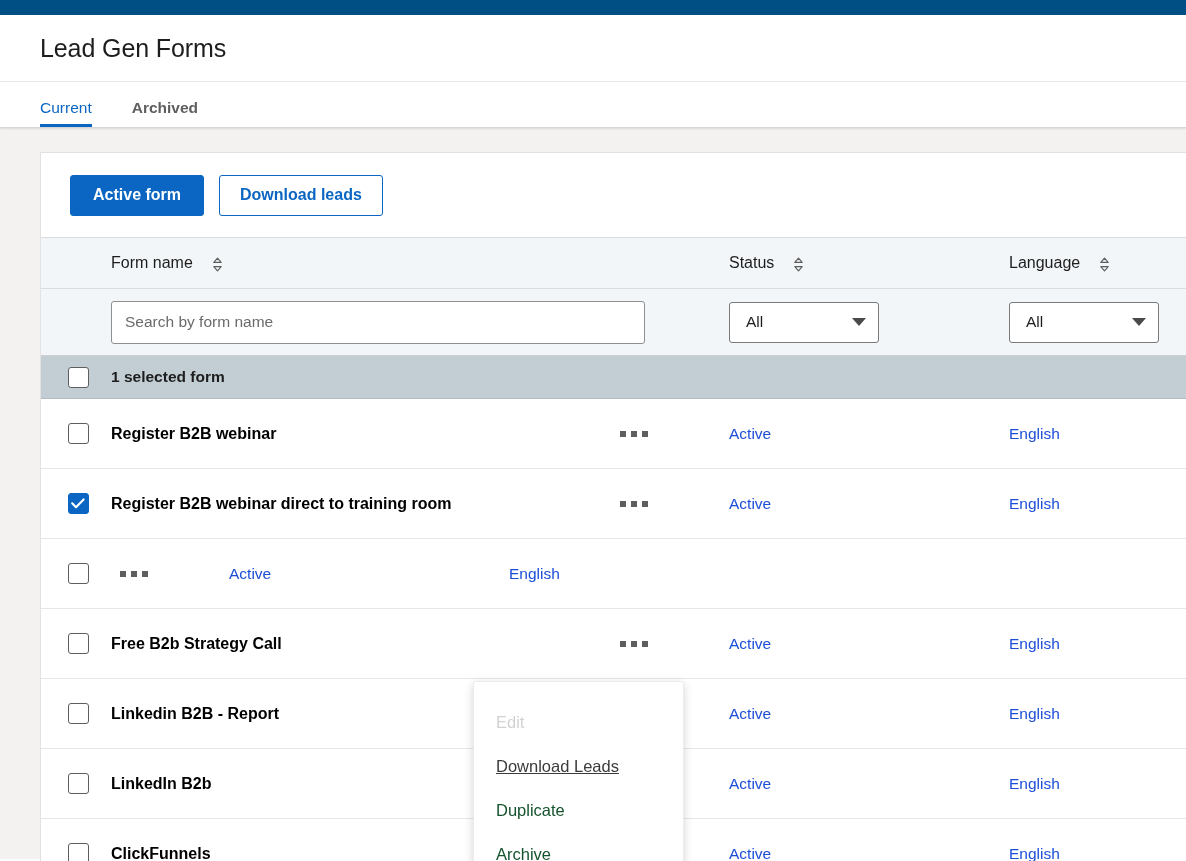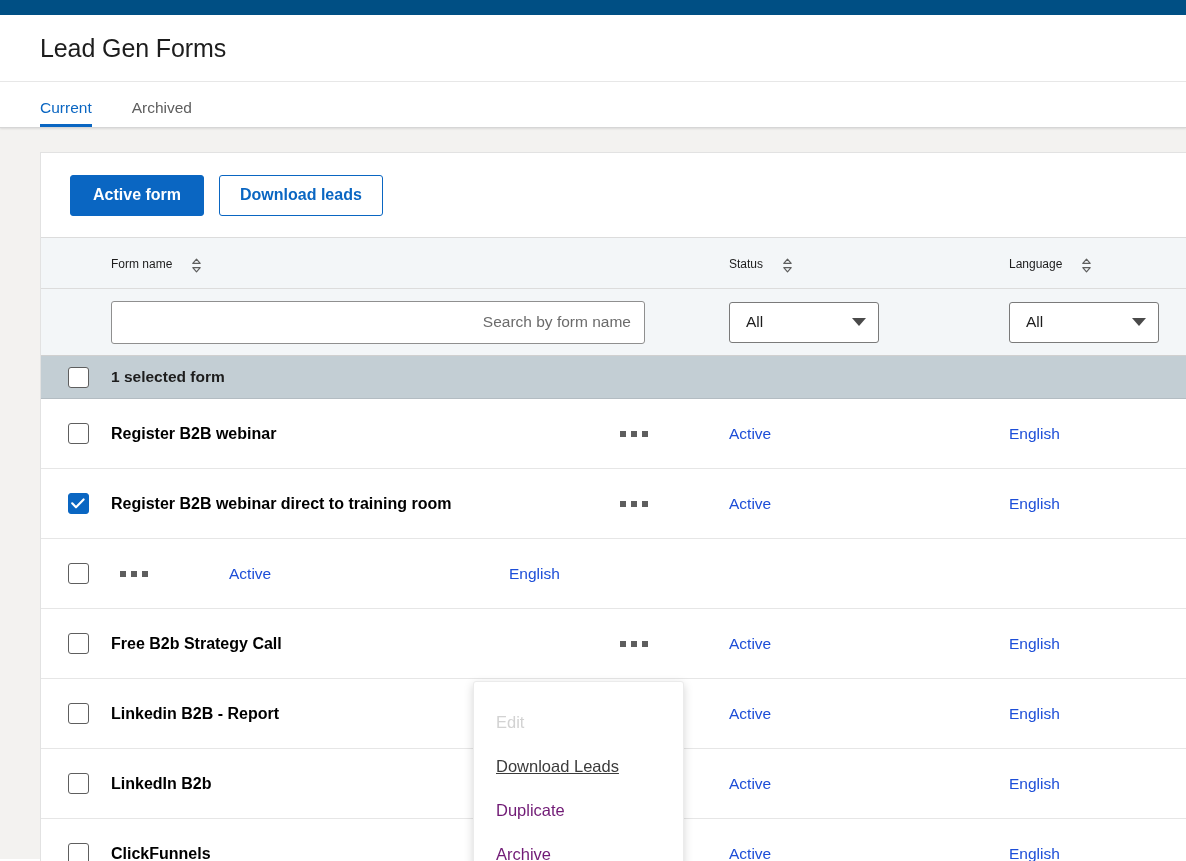--- a/index.html
+++ b/index.html
@@ -46,20 +46,21 @@
     z-index: 3;
   }
   .tab {
     font-size: 15.5px;
     color: #5e5e5e;
     padding: 0 0 9px 0;
     margin-right: 40px;
     cursor: pointer;
     border-bottom: 3px solid transparent;
     line-height: 1;
+    font-weight: bold;
   }
   .tab.active {
     color: #0a66c2;
     border-bottom-color: #0a66c2;
     font-weight: 400;
   }
 
   
   .page-body {
     background: #f3f2f0;
@@ -169,21 +170,21 @@
     padding-left: 3px;
     margin-left: 15px;
   }
   .col-lang {
     width: 260px;
     flex: none;
     padding-left: 3px;
   }
 
   .th-label {
-    font-size: 12px;
+    font-size: 16px;
     color: #1d1d1d;
     display: inline-flex;
     align-items: center;
     gap: 19px;
     cursor: pointer;
   }
 
   .sort-icon {
     display: inline-block;
     width: 11px;
@@ -215,21 +216,20 @@
     width: 534px;
     height: 43px;
     border: 1px solid #8f8f8f;
     border-radius: 3px;
     background: #ffffff;
     font-family: "Liberation Sans", sans-serif;
     font-size: 15.5px;
     color: #1d1d1d;
     padding: 0 13px;
     outline: none;
-    text-align: right;
   }
   .search-input::placeholder { color: #6b6b6b; }
 
   .dropdown {
     width: 150px;
     height: 41px;
     border: 1px solid #7a7a7a;
     border-radius: 3px;
     background: #ffffff;
     display: flex;
@@ -293,21 +293,21 @@
     box-shadow: 0 3px 10px rgba(0,0,0,0.17);
     padding: 18px 0 0 0;
     z-index: 20;
   }
   .menu-item {
     height: 44px;
     display: flex;
     align-items: center;
     padding-left: 22px;
     font-size: 16.5px;
-    color: #701a75;
+    color: #14532d;
     cursor: pointer;
   }
   .menu-item.disabled { color: #d2d2d2; cursor: default; }
   .menu-item.hover { text-decoration: underline; color: #3b3b3b; }
 </style>
 </head>
 <body>
 
 <div class="top-bar"></div>
 

